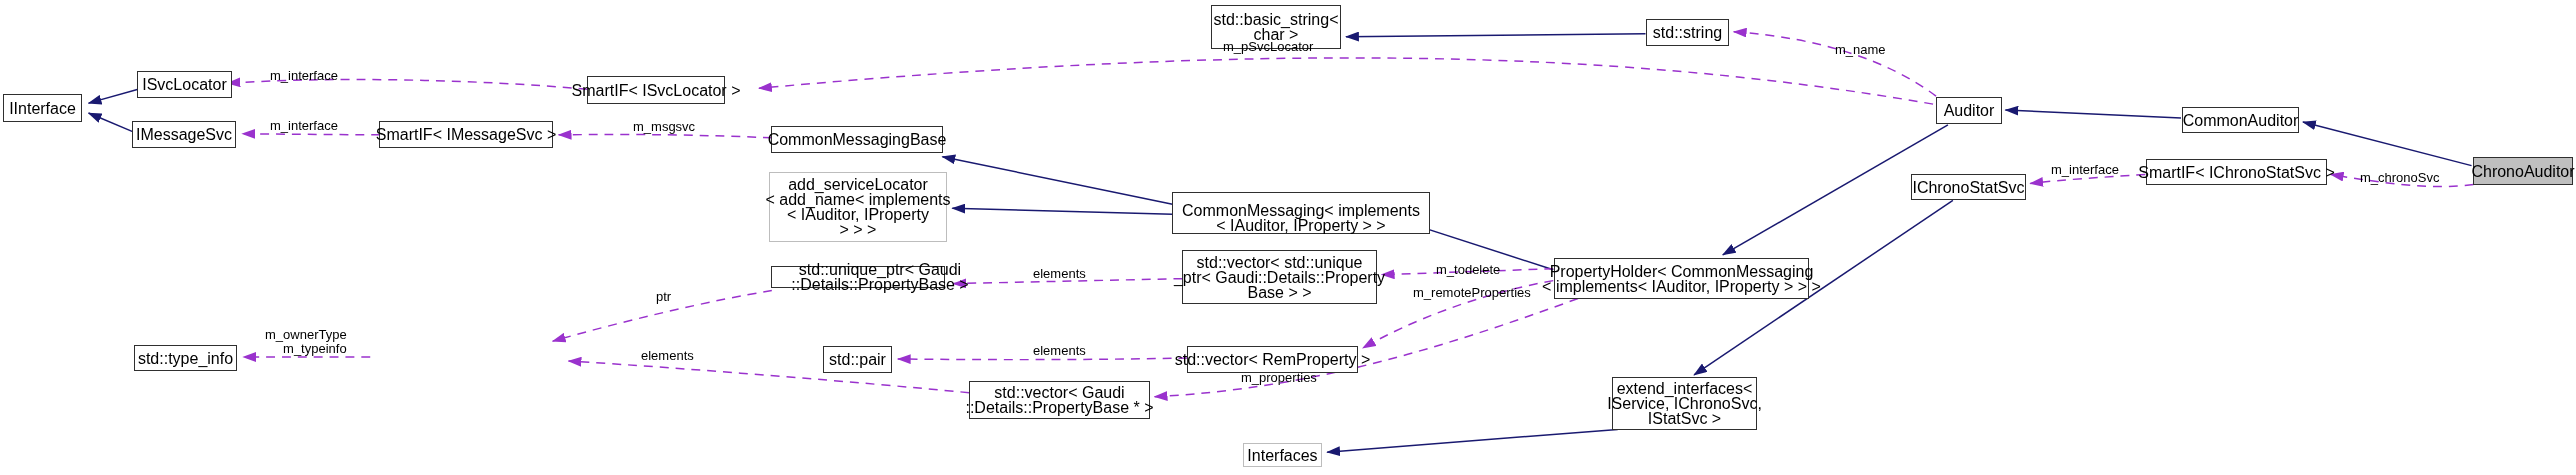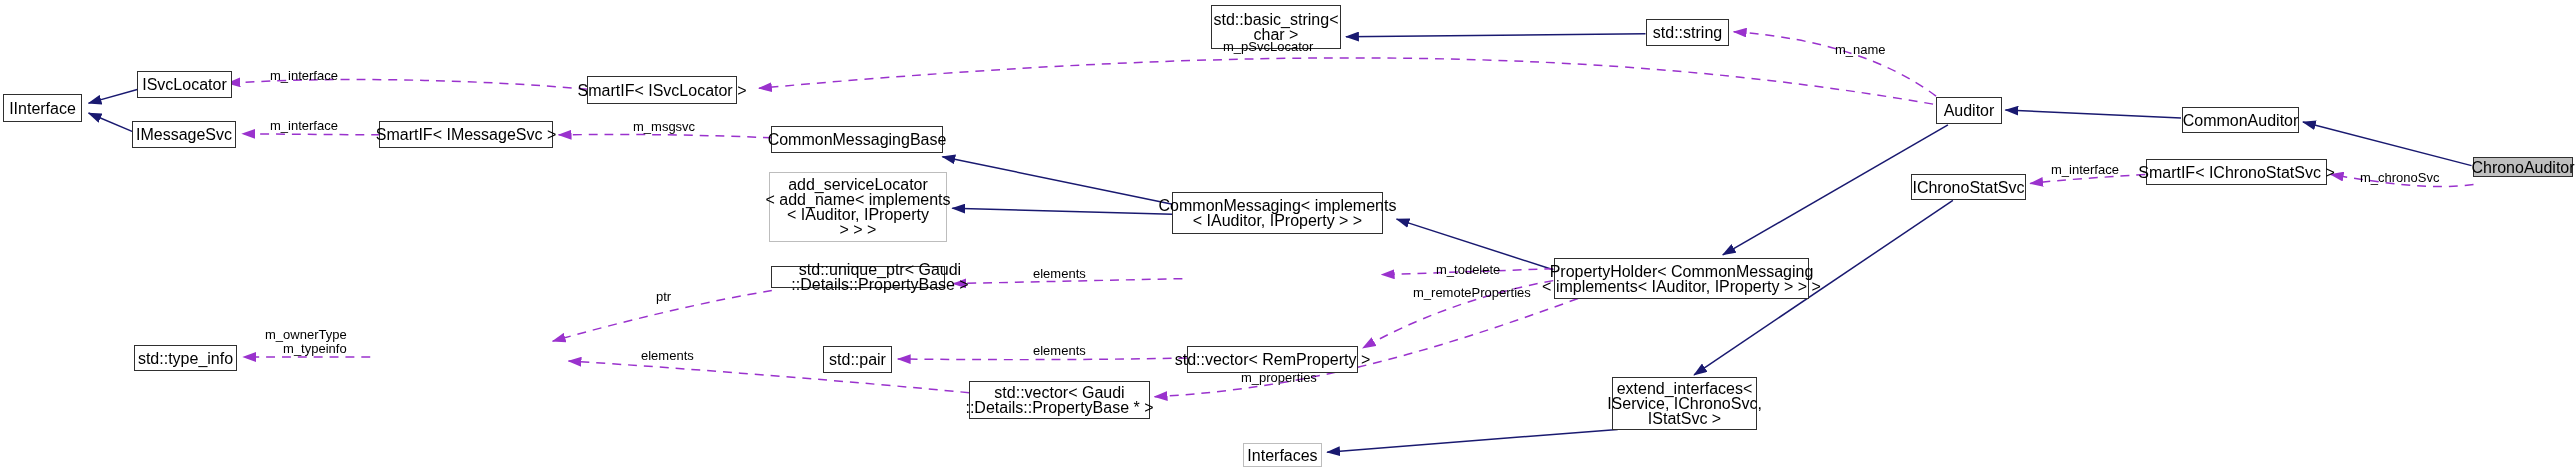--- a/index.html
+++ b/index.html
@@ -80,60 +80,65 @@
     </div>
     <div class="node" style="left: 3px; top: 94px; width: 79px; height: 28px;">
       <div>IInterface</div>
     </div>
     <div class="node" style="left: 137px; top: 71px; width: 95px; height: 27px;">
       <div>ISvcLocator</div>
     </div>
     <div class="node" style="left: 132px; top: 121px; width: 104px; height: 27px;">
       <div>IMessageSvc</div>
     </div>
-    <div class="node" style="left: 587px; top: 76px; width: 150px; height: 28px;">
+    <div class="node" style="left: 587px; top: 76px; width: 138px; height: 28px;">
       <div>SmartIF&lt; ISvcLocator &gt;</div>
     </div>
     <div class="node" style="left: 379px; top: 121px; width: 174px; height: 27px;">
       <div>SmartIF&lt; IMessageSvc &gt;</div>
     </div>
     <div class="node" style="left: 771px; top: 126px; width: 172px; height: 27px;">
       <div>CommonMessagingBase</div>
     </div>
     <div class="node helper" style="left: 769px; top: 172px; width: 178px; height: 70px;">
       <div>add_serviceLocator</div>
       <div>&lt; add_name&lt; implements</div>
       <div>&lt; IAuditor, IProperty</div>
       <div>&gt; &gt; &gt;</div>
     </div>
-    <div class="node" style="left: 1172px; top: 192px; width: 211px; height: 42px;">
+    <div class="node" style="left: 1172px; top: 192px; width: 258px; height: 42px; justify-content: flex-end;">
       <div>CommonMessaging&lt; implements</div>
       <div>&lt; IAuditor, IProperty &gt; &gt;</div>
     </div>
     <div class="node" style="left: 771px; top: 266px; width: 174px; height: 22px; padding-left: 44px;">
       <div>std::unique_ptr&lt; Gaudi</div>
       <div>::Details::PropertyBase &gt;</div>
+    </div>
+    <div class="node" style="left: 1182px; top: 250px; width: 195px; height: 54px;">
+      <div>std::vector&lt; std::unique</div>
+      <div>_ptr&lt; Gaudi::Details::Property</div>
+      <div>Base &gt; &gt;</div>
     </div>
     <div class="node" style="left: 823px; top: 346px; width: 69px; height: 27px;">
       <div>std::pair</div>
     </div>
     <div class="node" style="left: 1187px; top: 346px; width: 171px; height: 27px;">
       <div>std::vector&lt; RemProperty &gt;</div>
     </div>
     <div class="node" style="left: 1554px; top: 258px; width: 255px; height: 41px;">
       <div>PropertyHolder&lt; CommonMessaging</div>
       <div>&lt; implements&lt; IAuditor, IProperty &gt; &gt; &gt;</div>
     </div>
     <div class="node" style="left: 1936px; top: 97px; width: 66px; height: 27px;">
       <div>Auditor</div>
     </div>
     <div class="node" style="left: 2182px; top: 107px; width: 117px; height: 26px;">
       <div>CommonAuditor</div>
     </div>
-    <div class="node highlight" style="left: 2473px; top: 157px; width: 100px; height: 20px; align-items: center;">
+    <div class="node highlight" style="left: 2473px; top: 157px; width: 100px; height: 28px; align-items: center;">
       <div>ChronoAuditor</div>
     </div>
     <div class="node" style="left: 2146px; top: 159px; width: 181px; height: 26px;">
       <div>SmartIF&lt; IChronoStatSvc &gt;</div>
     </div>
     <div class="node" style="left: 1911px; top: 174px; width: 115px; height: 26px;">
       <div>IChronoStatSvc</div>
     </div>
     <div class="node" style="left: 134px; top: 345px; width: 103px; height: 26px;">
       <div>std::type_info</div>

